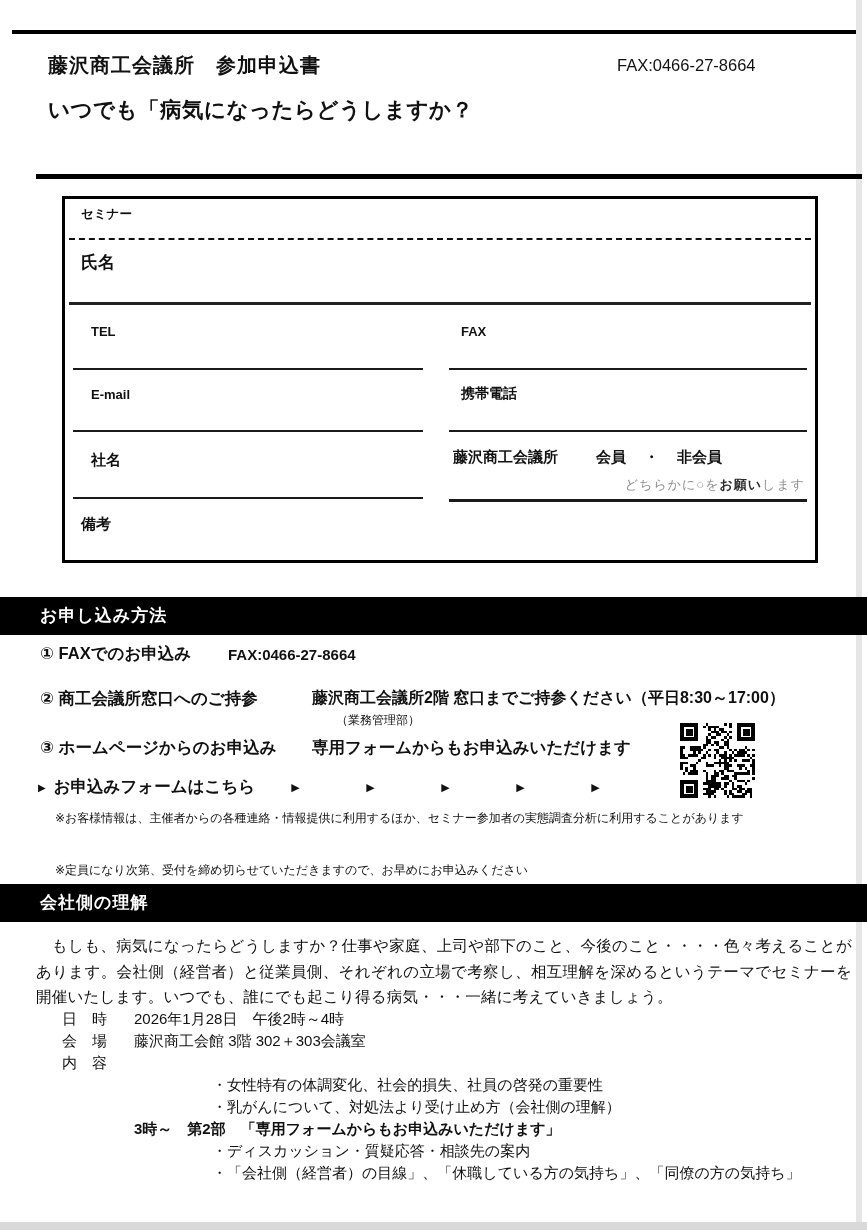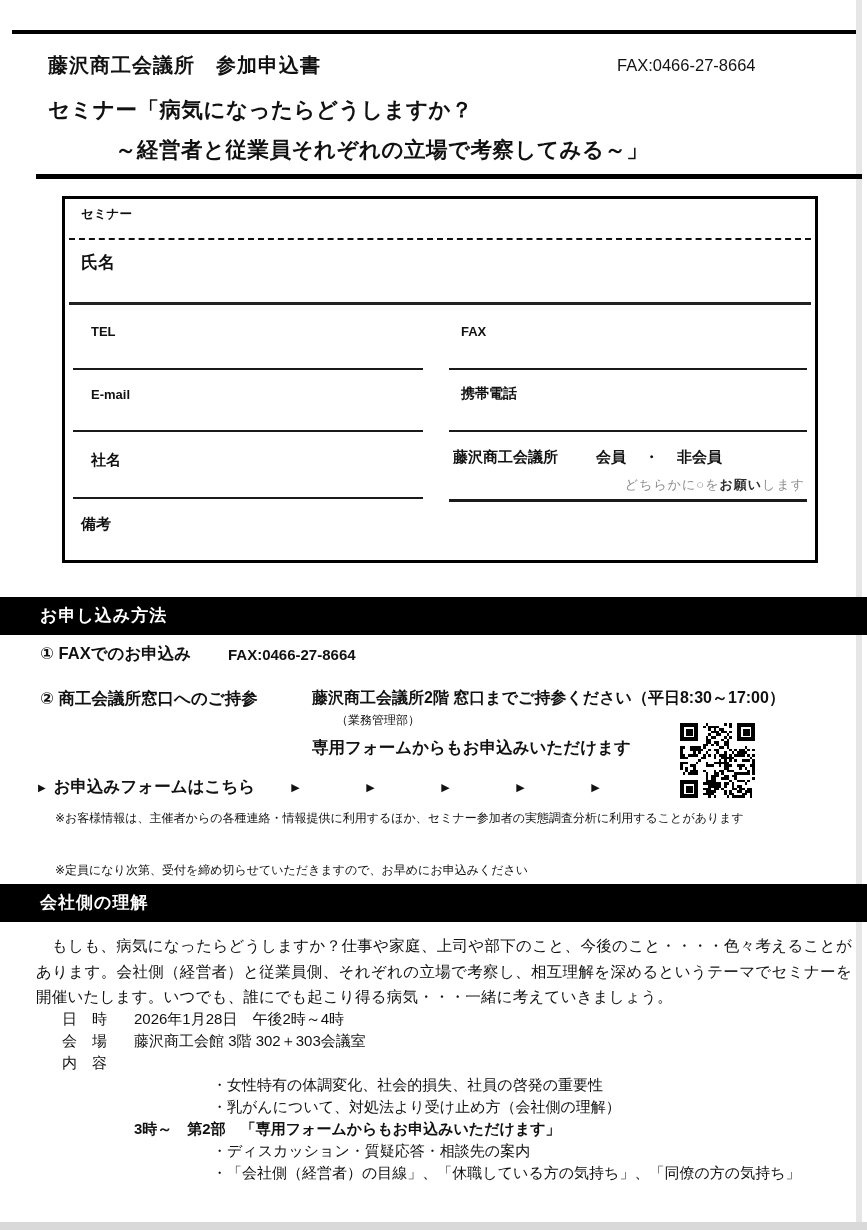--- a/index.html
+++ b/index.html
@@ -77,22 +77,21 @@
 <body>
 
 <div class="page">
 
   <div class="top-rule"></div>
   <div class="right-edge"></div>
   <div class="bottom-edge"></div>
 
   <div class="abs hdr-title">藤沢商工会議所　参加申込書</div>
   <div class="abs hdr-fax">FAX:0466-27-8664</div>
-  <div class="abs sem1">セミナー「病気になったらどうしますか？</div>
-  <div class="abs sem2">～経営者と従業員それぞれの立場で考察してみる～」</div>
+  <div class="abs sem1">いつでも「病気になったらどうしますか？</div>
   <div class="abs title-rule"></div>
 
   <div class="abs form">
     <div class="lbl-s" style="left:16px; top:7px;">セミナー</div>
     <div class="hotspot" style="left:110px; top:2px; right:8px; height:36px;"></div>
     <div class="dashed-line"></div>
 
     <div class="lbl-lg" style="left:16px; top:52px;">氏名</div>
     <div class="hotspot" style="left:110px; top:45px; right:8px; height:55px;"></div>
     <div class="rule-full"></div>
@@ -126,20 +125,21 @@
 
   <div class="banner" style="top:597px;">お申し込み方法</div>
 
   <div class="m-label" style="left:40px; top:643px;">① FAXでのお申込み</div>
   <div class="m-value" style="left:228px; top:646px;">FAX:0466-27-8664</div>
 
   <div class="m-label" style="left:40px; top:688px;">② 商工会議所窓口へのご持参</div>
   <div class="m-value" style="left:312px; top:688px; font-size:16px;">藤沢商工会議所2階 窓口までご持参ください（平日8:30～17:00）</div>
   <div class="m-sub" style="left:336px; top:712px;">（業務管理部）</div>
 
+  <div class="m-label" style="left:40px; top:737px;">③ ホームページからのお申込み</div>
   <div class="m-value" style="left:312px; top:737px; font-size:16.5px;">専用フォームからもお申込みいただけます</div>
 
   <div class="link-row">
     <span class="tri-sm">▶</span>
     <span class="link-label">お申込みフォームはこちら</span>
     <span class="tri-strip">
       <span>▶</span>
       <span>▶</span>
       <span>▶</span>
       <span>▶</span>

